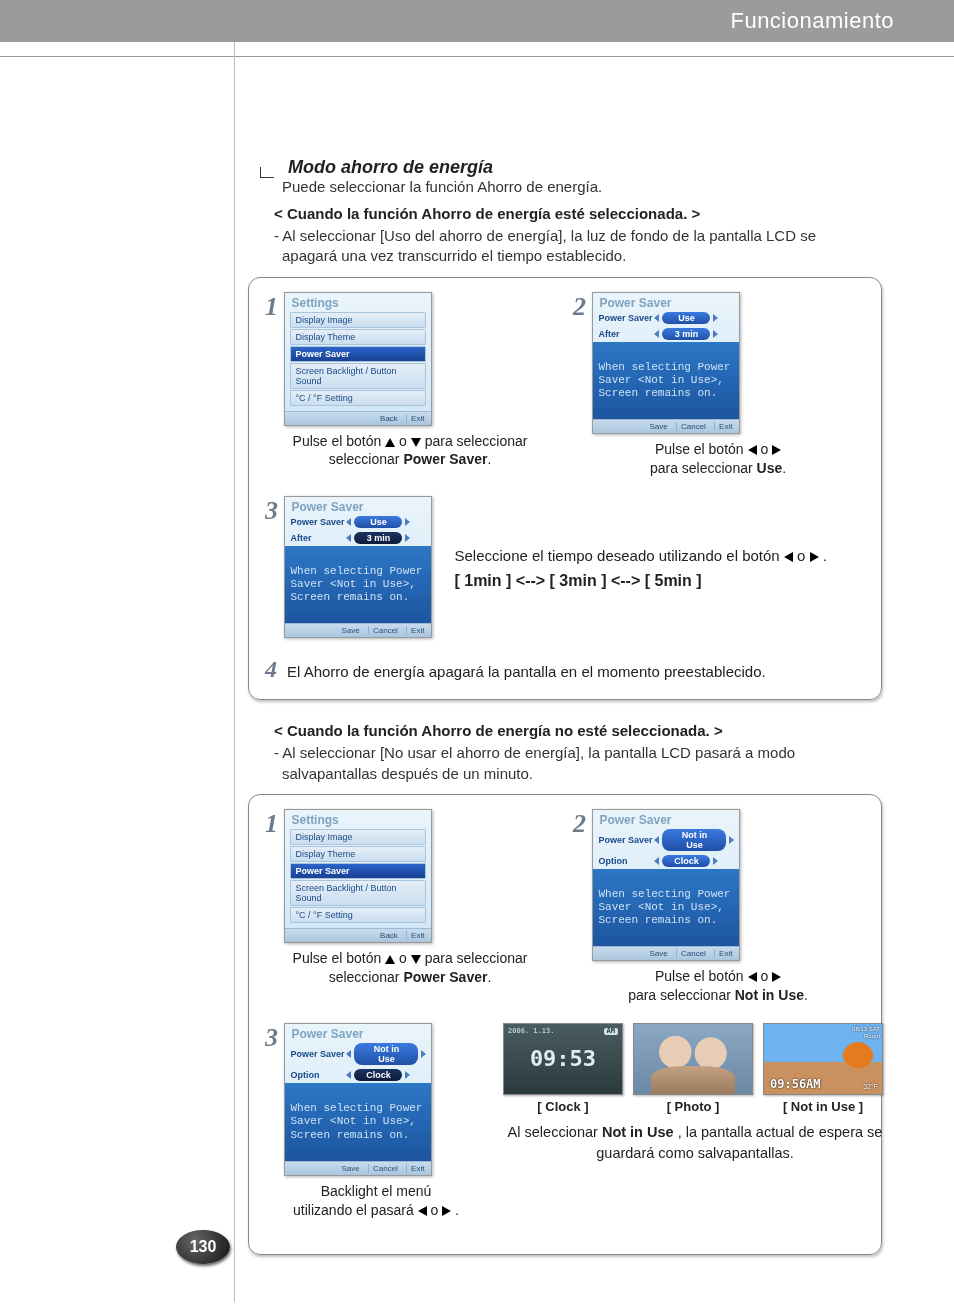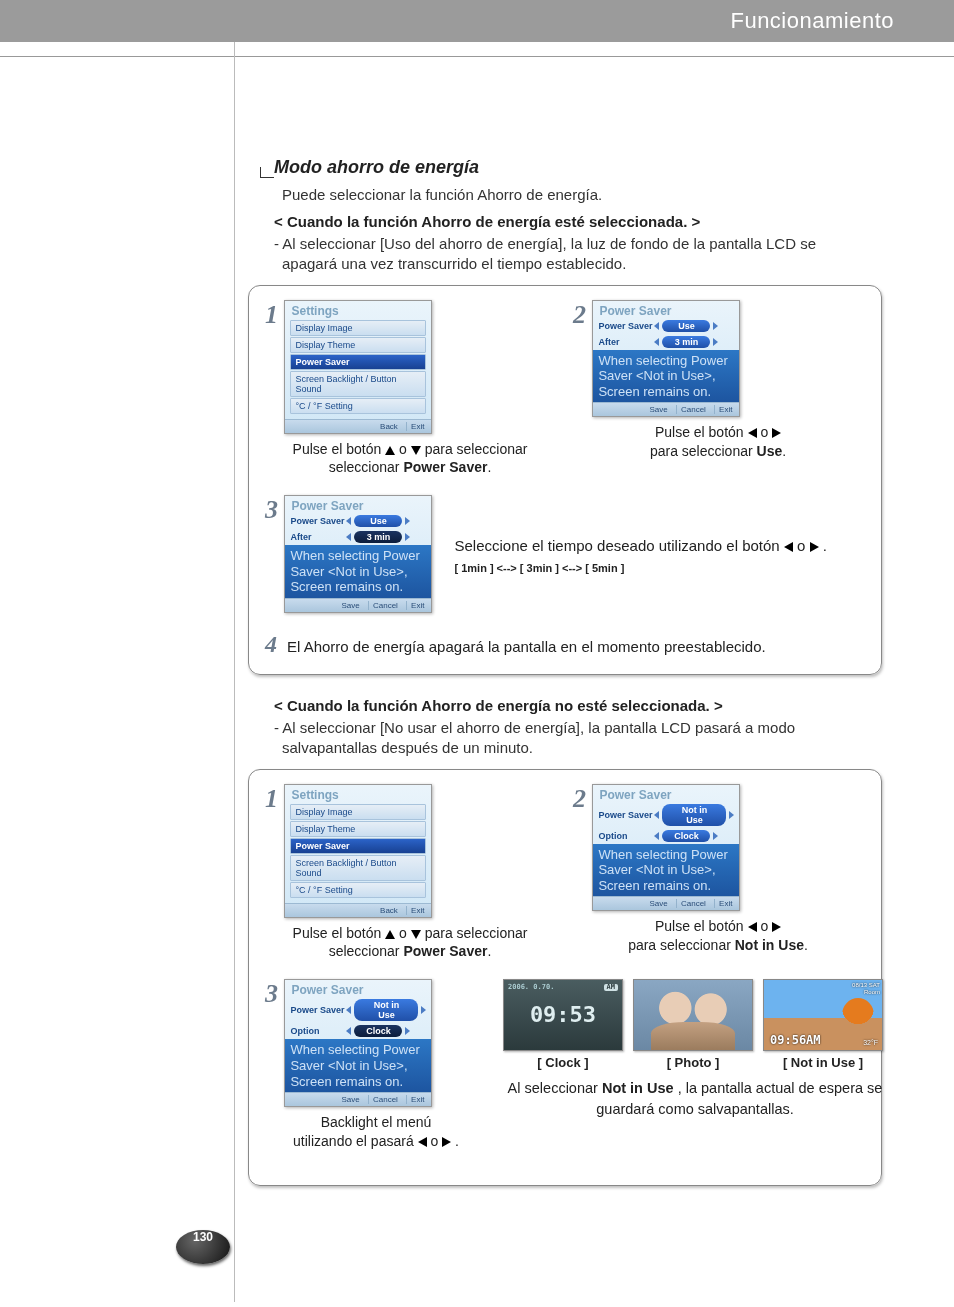--- a/index.html
+++ b/index.html
@@ -2,21 +2,21 @@
 <html><head>
 <meta charset="utf-8">
 <style>
   * { box-sizing: border-box; margin: 0; padding: 0; }
   body { font-family: Arial, Helvetica, sans-serif; background: #fff; color: #222; width: 954px; }
   .header-bar { height: 42px; background: #9b9b9b; display: flex; align-items: center; justify-content: flex-end; padding-right: 60px; }
   .header-bar span { color: #fff; font-size: 22px; font-weight: 300; letter-spacing: 0.5px; }
   .gray-divider { height: 1px; background: #999; margin-top: 14px; }
   .left-gutter { position: absolute; left: 234px; top: 42px; width: 1px; height: 1260px; background: #bbb; }
   .content { margin-left: 260px; margin-right: 72px; padding-top: 100px; }
-  .section-head { display: flex; align-items: flex-end; margin-bottom: 8px; }
+  .section-head { display: flex; align-items: flex-end; gap: 14px; }
   .square-bullet { width: 14px; height: 11px; border: 1.6px solid #333; border-top: 0; border-right: 0; display: inline-block; margin-top: -3px; }
   .section-title { font-style: italic; font-weight: bold; font-size: 18px; }
   .intro { margin-left: 22px; font-size: 15px; margin-bottom: 10px; color: #333; }
   .sub-bold { margin-left: 14px; font-weight: bold; font-size: 15px; margin-bottom: 4px; }
   .sub-desc { margin-left: 14px; font-size: 15px; padding-left: 8px; text-indent: -8px; line-height: 1.35; margin-bottom: 10px; color: #333; max-width: 580px; }
   .card { border: 1px solid #888; border-radius: 12px; padding: 14px 18px 16px 18px; margin-left: -12px; margin-top: 6px; margin-bottom: 22px; box-shadow: 1px 2px 3px rgba(0,0,0,0.25); }
   .row { display: flex; gap: 22px; align-items: flex-start; margin-bottom: 18px; }
   .col { flex: 0 0 auto; }
   .step-num { font: italic bold 26px Georgia, serif; color: #6c7b8c; display: inline-block; vertical-align: top; margin-right: 2px; margin-left: -2px; }
   .panel-wrap { display: inline-block; vertical-align: top; }
@@ -36,40 +36,40 @@
   .device .footer { background: linear-gradient(#c8dbed,#aac6dd); font-size: 8px; color: #2a4d78; padding: 2px 4px; text-align: right; border-top: 1px solid #9cb9d2; }
   .device .footer span { margin: 0 3px; border-left: 1px solid #93b2cc; padding-left: 4px; }
   .device .footer span:first-child { border-left: 0; }
   .device .kvrow { display: flex; align-items: center; padding: 2px 5px; color: #1a4a8a; font-size: 9px; }
   .device .kvrow .k { flex: 0 0 56px; font-weight: bold; }
   .device .kvrow .chvl, .device .kvrow .chvr { width: 0; height: 0; }
   .device .kvrow .chvl { border-top: 4px solid transparent; border-bottom: 4px solid transparent; border-right: 5px solid #4b7cc4; margin-right: 3px; }
   .device .kvrow .chvr { border-top: 4px solid transparent; border-bottom: 4px solid transparent; border-left: 5px solid #4b7cc4; margin-left: 3px; }
   .device .pillbtn { background: linear-gradient(#3a7ae0,#2050a8); color: #fff; border-radius: 8px; padding: 1px 10px; font-size: 9px; font-weight: bold; min-width: 48px; text-align: center; }
   .device .pillbtn.dark { background: linear-gradient(#1a3360,#0c1d3c); }
-  .device .hint { background: linear-gradient(#2c77c5,#1d55a0); color: #cde1f6; font-size: 13px; padding: 3px 5px; line-height: 1.2; }
+  .device .hint { background: linear-gradient(#2c77c5,#1d55a0); color: #cde1f6; font-size: 11px; padding: 19px 5px; line-height: 1.2; font-family: Liberation Mono, monospace; }
   .step-rtext { font-size: 15px; line-height: 1.4; }
-  .step-rtext-strong { font-weight: bold; margin-top: 6px; font-size: 11px; }
+  .step-rtext-strong { font-weight: bold; margin-top: 6px; font-size: 16px; }
   .line4 { display: flex; align-items: baseline; gap: 8px; margin-top: 4px; }
   .triple-preview { display: flex; gap: 10px; margin-left: -4px; }
   .pv { width: 120px; }
   .pv .img { height: 72px; border: 1px solid #888; background: #888; position: relative; overflow: hidden; box-shadow: 1px 1px 2px rgba(0,0,0,0.3); }
   .pv .lbl { text-align: center; font-weight: bold; font-size: 13px; margin-top: 4px; }
   .pv-clock .img { background: linear-gradient(#4a5d60,#2b3a3c); display: flex; align-items: center; justify-content: center; color: #dfeef0; font: bold 22px/1 monospace; }
   .pv-clock .img .ampm { position: absolute; top: 4px; right: 4px; font-size: 7px; background: #cfe1e4; color: #2b3a3c; padding: 0 3px; border-radius: 2px; text-align: center; }
   .pv-clock .img .date { position: absolute; top: 4px; left: 4px; font-size: 7px; color: #aacbd0; }
   .pv-photo .img { background: radial-gradient(circle at 35% 40%, #e8cdb6 18%, transparent 19%), radial-gradient(circle at 65% 42%, #e8cdb6 18%, transparent 19%), linear-gradient(#8aa7c3,#6b88a4); }
   .pv-photo .img::after { content: ''; position: absolute; left: 14%; top: 60%; width: 72%; height: 40%; background: linear-gradient(#c3a081,#9b7c5e); border-radius: 40% 40% 0 0; }
   .pv-weather .img { background: linear-gradient(#6db3ef 55%, #c9915f 55%); }
   .pv-weather .img::before { content: ''; position: absolute; right: 8px; bottom: 18px; width: 32px; height: 34px; background: radial-gradient(circle at 50% 30%, #e57b1e 55%, transparent 56%); border-radius: 50% 50% 0 0; }
   .pv-weather .img .overlay-time { position: absolute; left: 6px; bottom: 4px; color: #fff; font: bold 12px/1 monospace; text-shadow: 0 0 2px #000; }
   .pv-weather .img .overlay-room { position: absolute; right: 4px; bottom: 4px; color: #fff; font-size: 7px; text-shadow: 0 0 2px #000; }
   .pv-weather .img .strip { position: absolute; top: 2px; right: 2px; color: #fff; font-size: 6px; text-align: right; line-height: 1.1; text-shadow: 0 0 2px #000; }
   .prev-caption { font-size: 14.5px; text-align: center; margin-top: 8px; line-height: 1.4; }
-  .page-badge { position: absolute; left: 176px; top: 1230px; width: 54px; height: 34px; border-radius: 50%; background: radial-gradient(circle at 35% 30%, #666, #111); display: flex; justify-content: center; color: #fff; font-weight: bold; font-size: 12px; box-shadow: 1px 2px 3px rgba(0,0,0,0.6); }
+  .page-badge { position: absolute; left: 176px; top: 1230px; width: 54px; height: 34px; border-radius: 50%; background: radial-gradient(circle at 35% 30%, #666, #111); display: flex; align-items: center; justify-content: center; color: #fff; font-weight: bold; font-size: 16px; box-shadow: 1px 2px 3px rgba(0,0,0,0.6); }
 </style>
 </head>
 <body>
 
 <div class="header-bar">
   <span>Funcionamiento</span>
 </div>
 <div class="gray-divider"></div>
 <div class="left-gutter"></div>
 
@@ -299,21 +299,21 @@
           <span> o </span>
           <span class="arrow-tri tri-right"></span>
           <span> .</span>
         </div>
       </div>
 
       <div class="col" style="flex:1">
         <div class="triple-preview">
           <div class="pv pv-clock">
             <div class="img">
-              <span class="date">2006. 0.70.</span>
+              <span class="date">2006. 1.13.</span>
               <span class="ampm">AM</span>
               <span>09:53</span>
             </div>
             <div class="lbl">[ Clock ]</div>
           </div>
           <div class="pv pv-photo">
             <div class="img"></div>
             <div class="lbl">[ Photo ]</div>
           </div>
           <div class="pv pv-weather">

